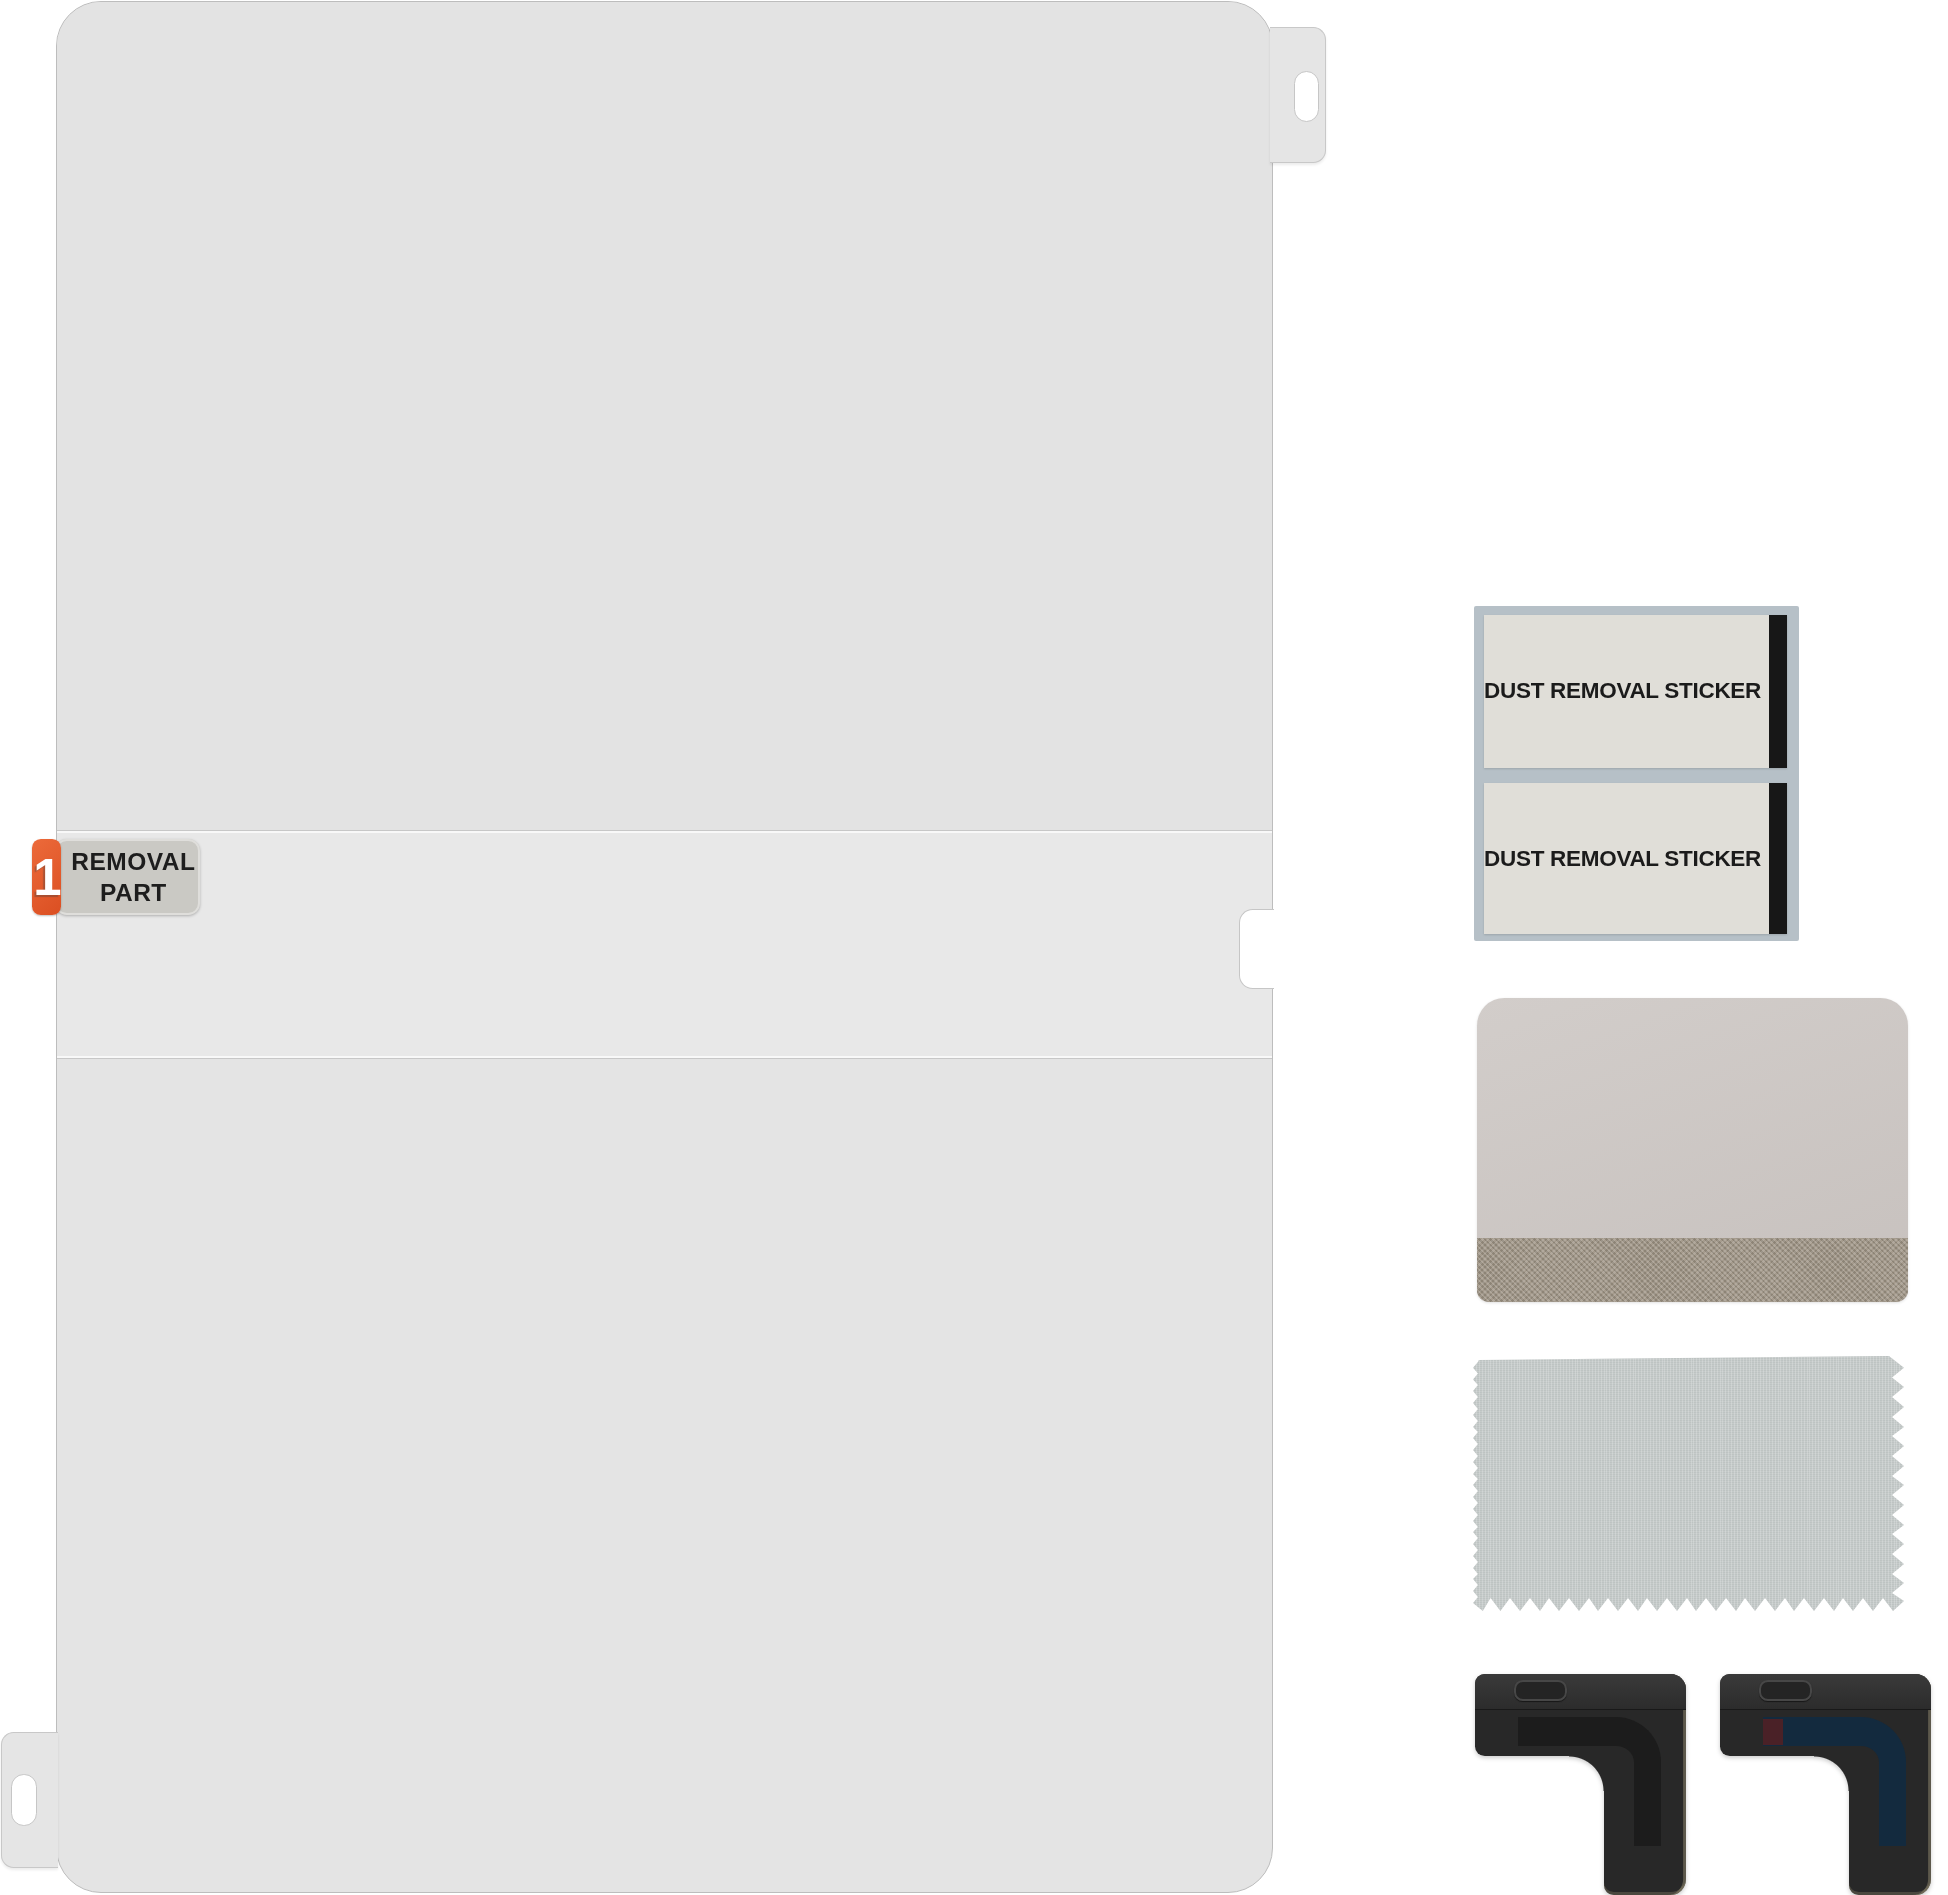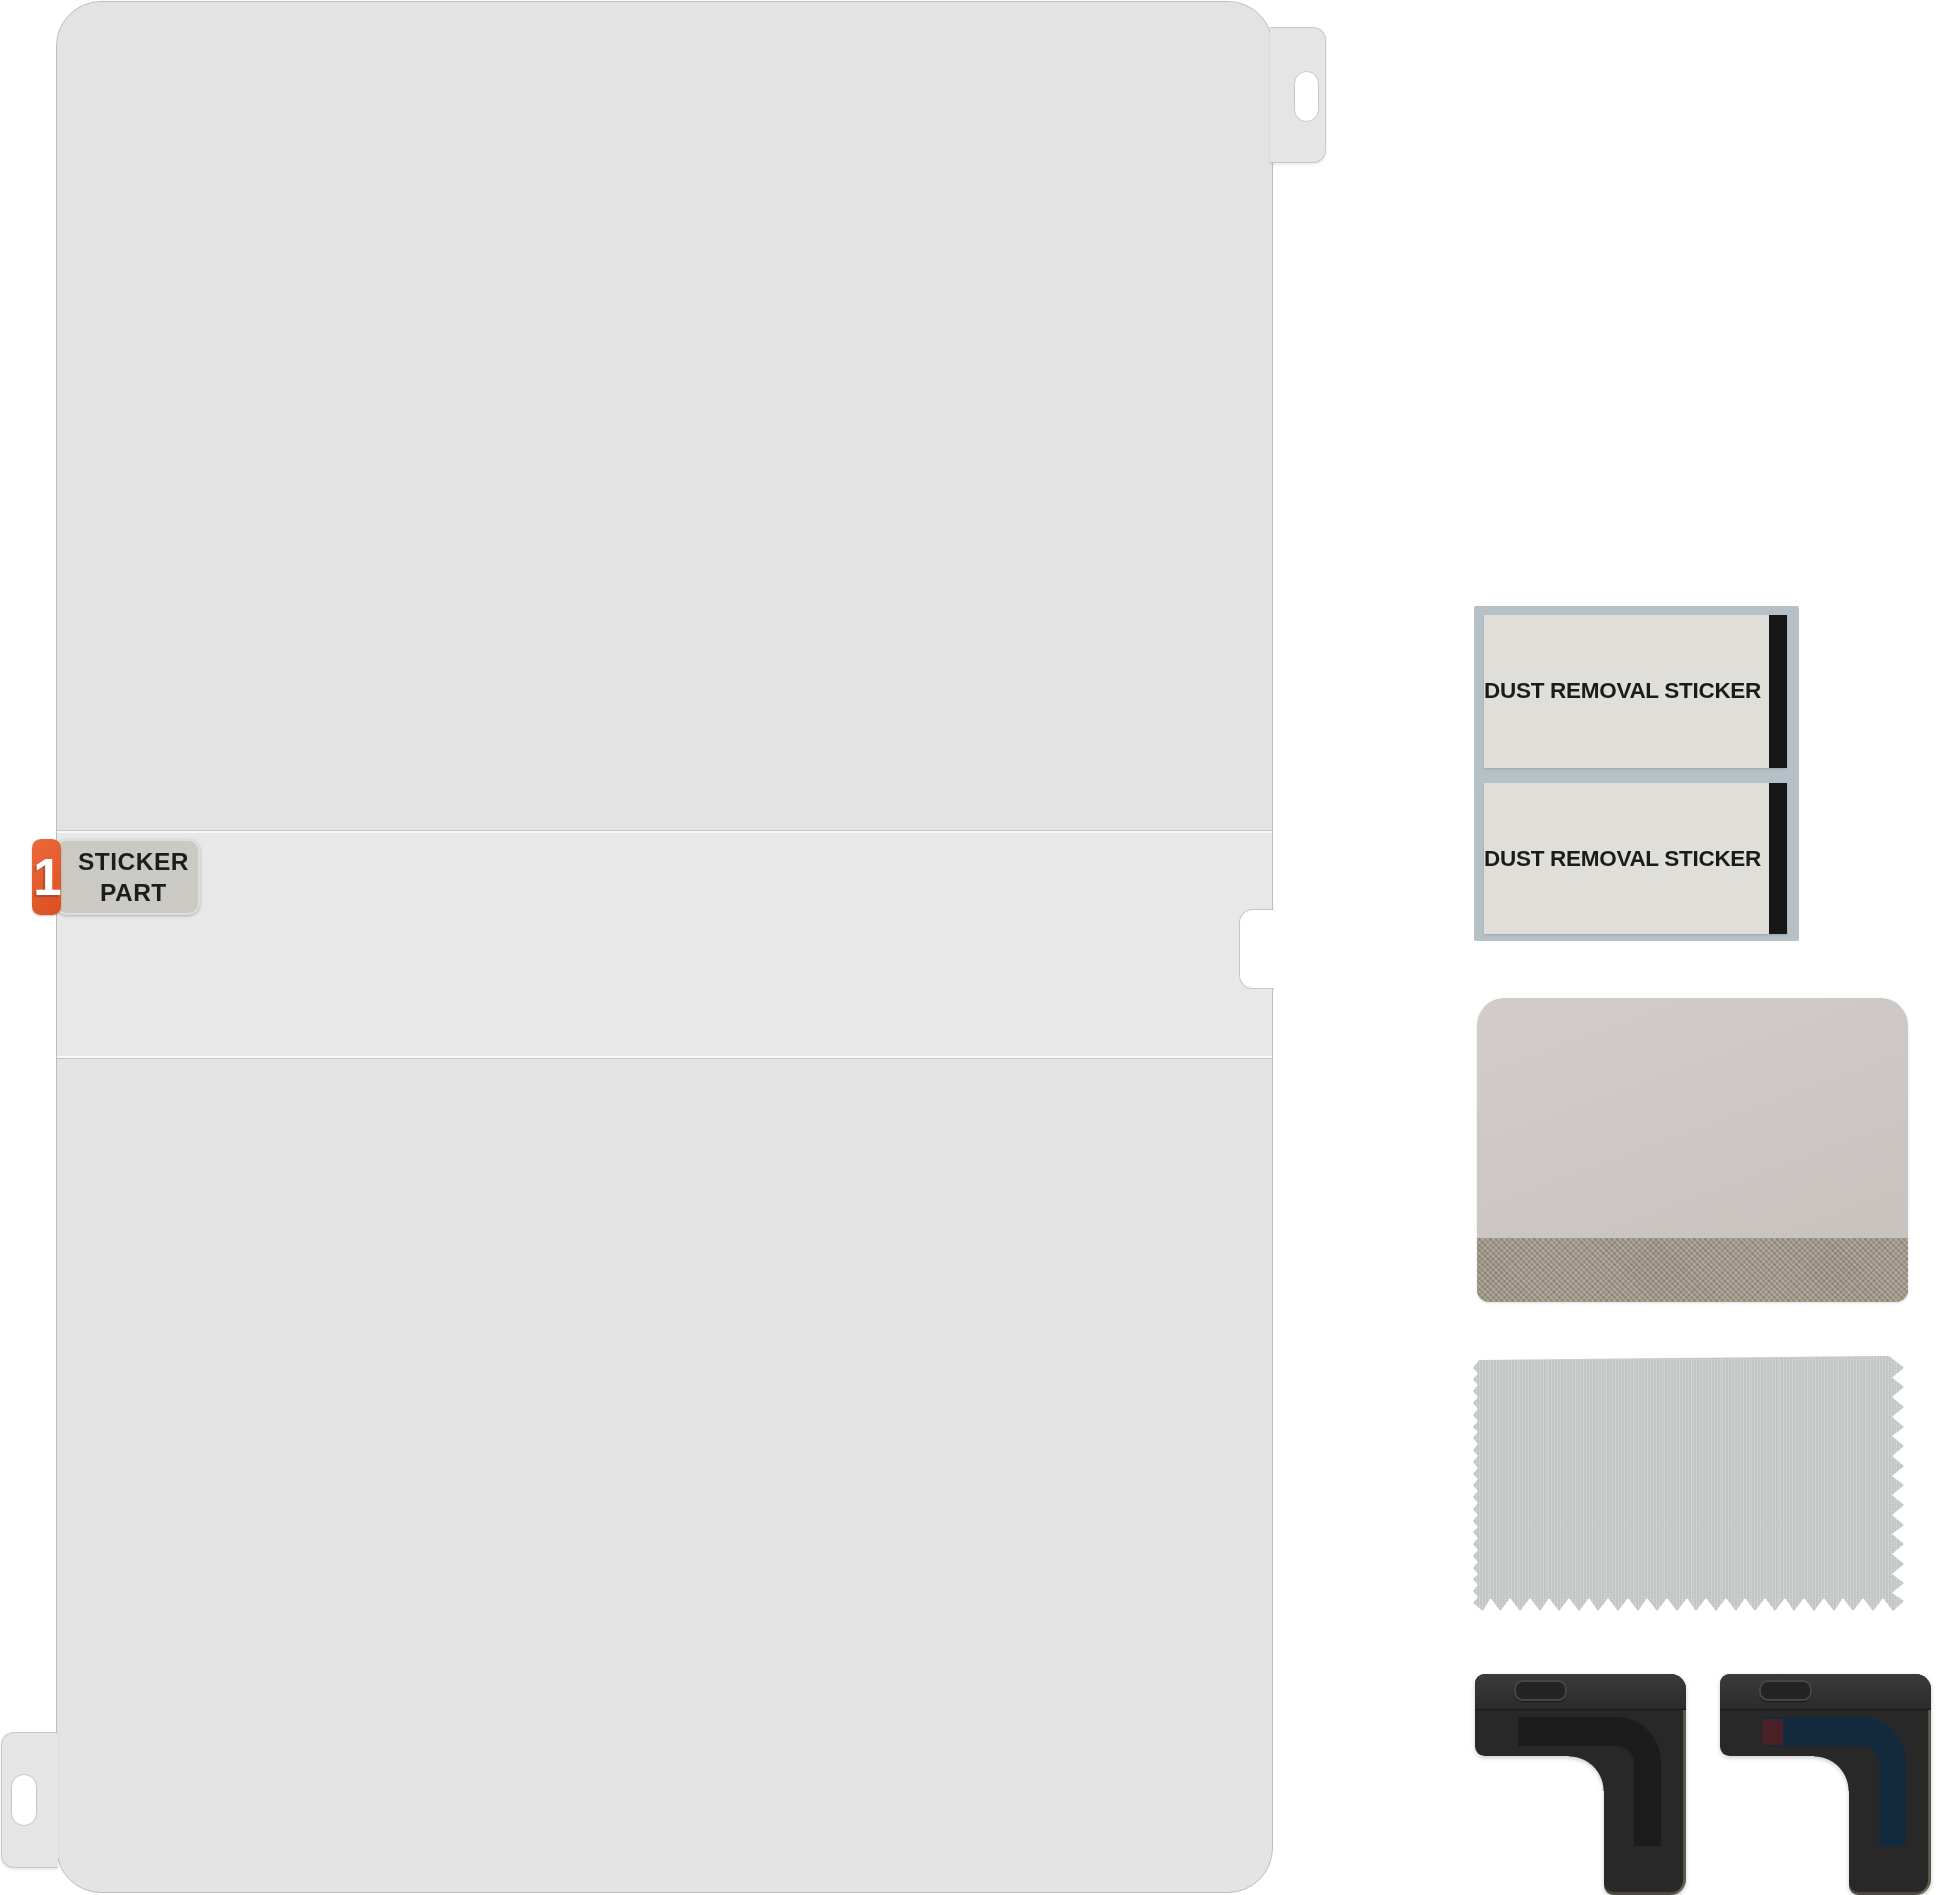--- a/index.html
+++ b/index.html
@@ -145,21 +145,21 @@
   </div>
   <div class="film-notch"></div>
   <div class="film-tab tab-top">
     <div class="tab-slot"></div>
   </div>
   <div class="film-tab tab-bottom">
     <div class="tab-slot"></div>
   </div>
 
   <div class="remove-label">
-    <div>STICKER</div>
+    <div>REMOVAL</div>
     <div>PART</div>
   </div>
   <div class="step-badge">
     <span>1</span>
   </div>
 
   <div class="dust-sheet">
     <div class="dust-sticker s1">
       <span class="dust-label">DUST REMOVAL STICKER</span>
       <span class="dust-stripe"></span>

